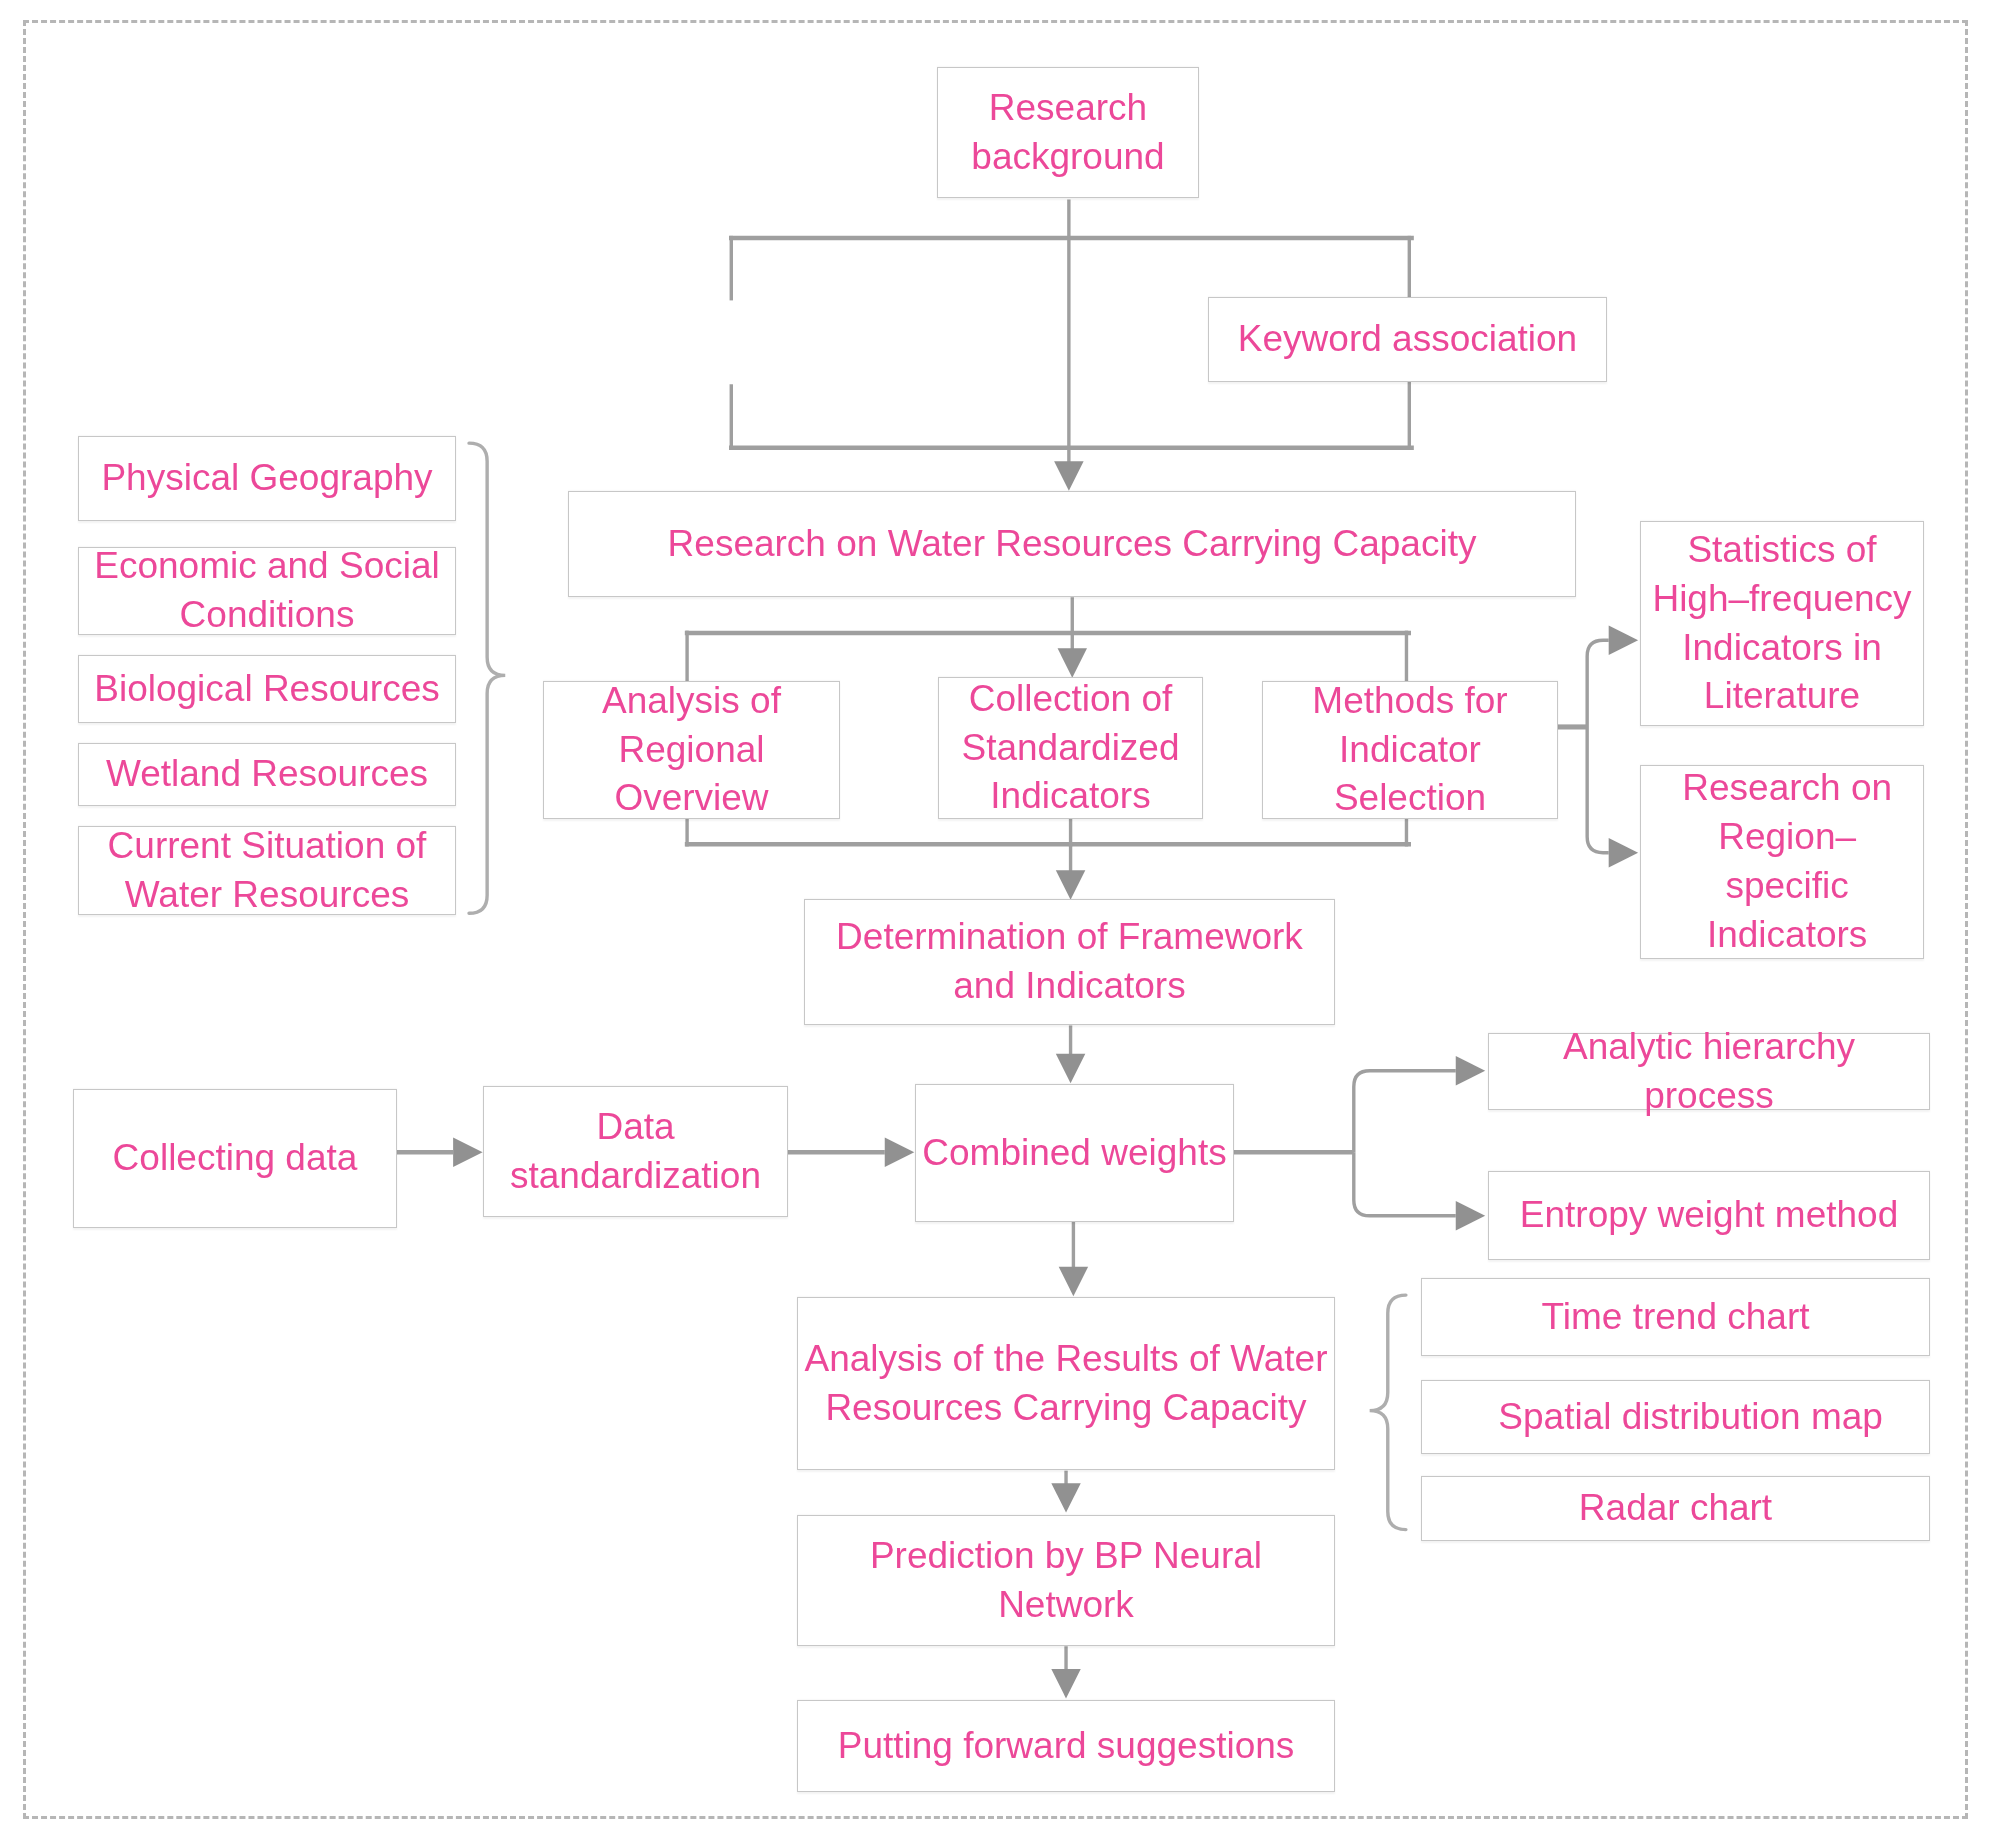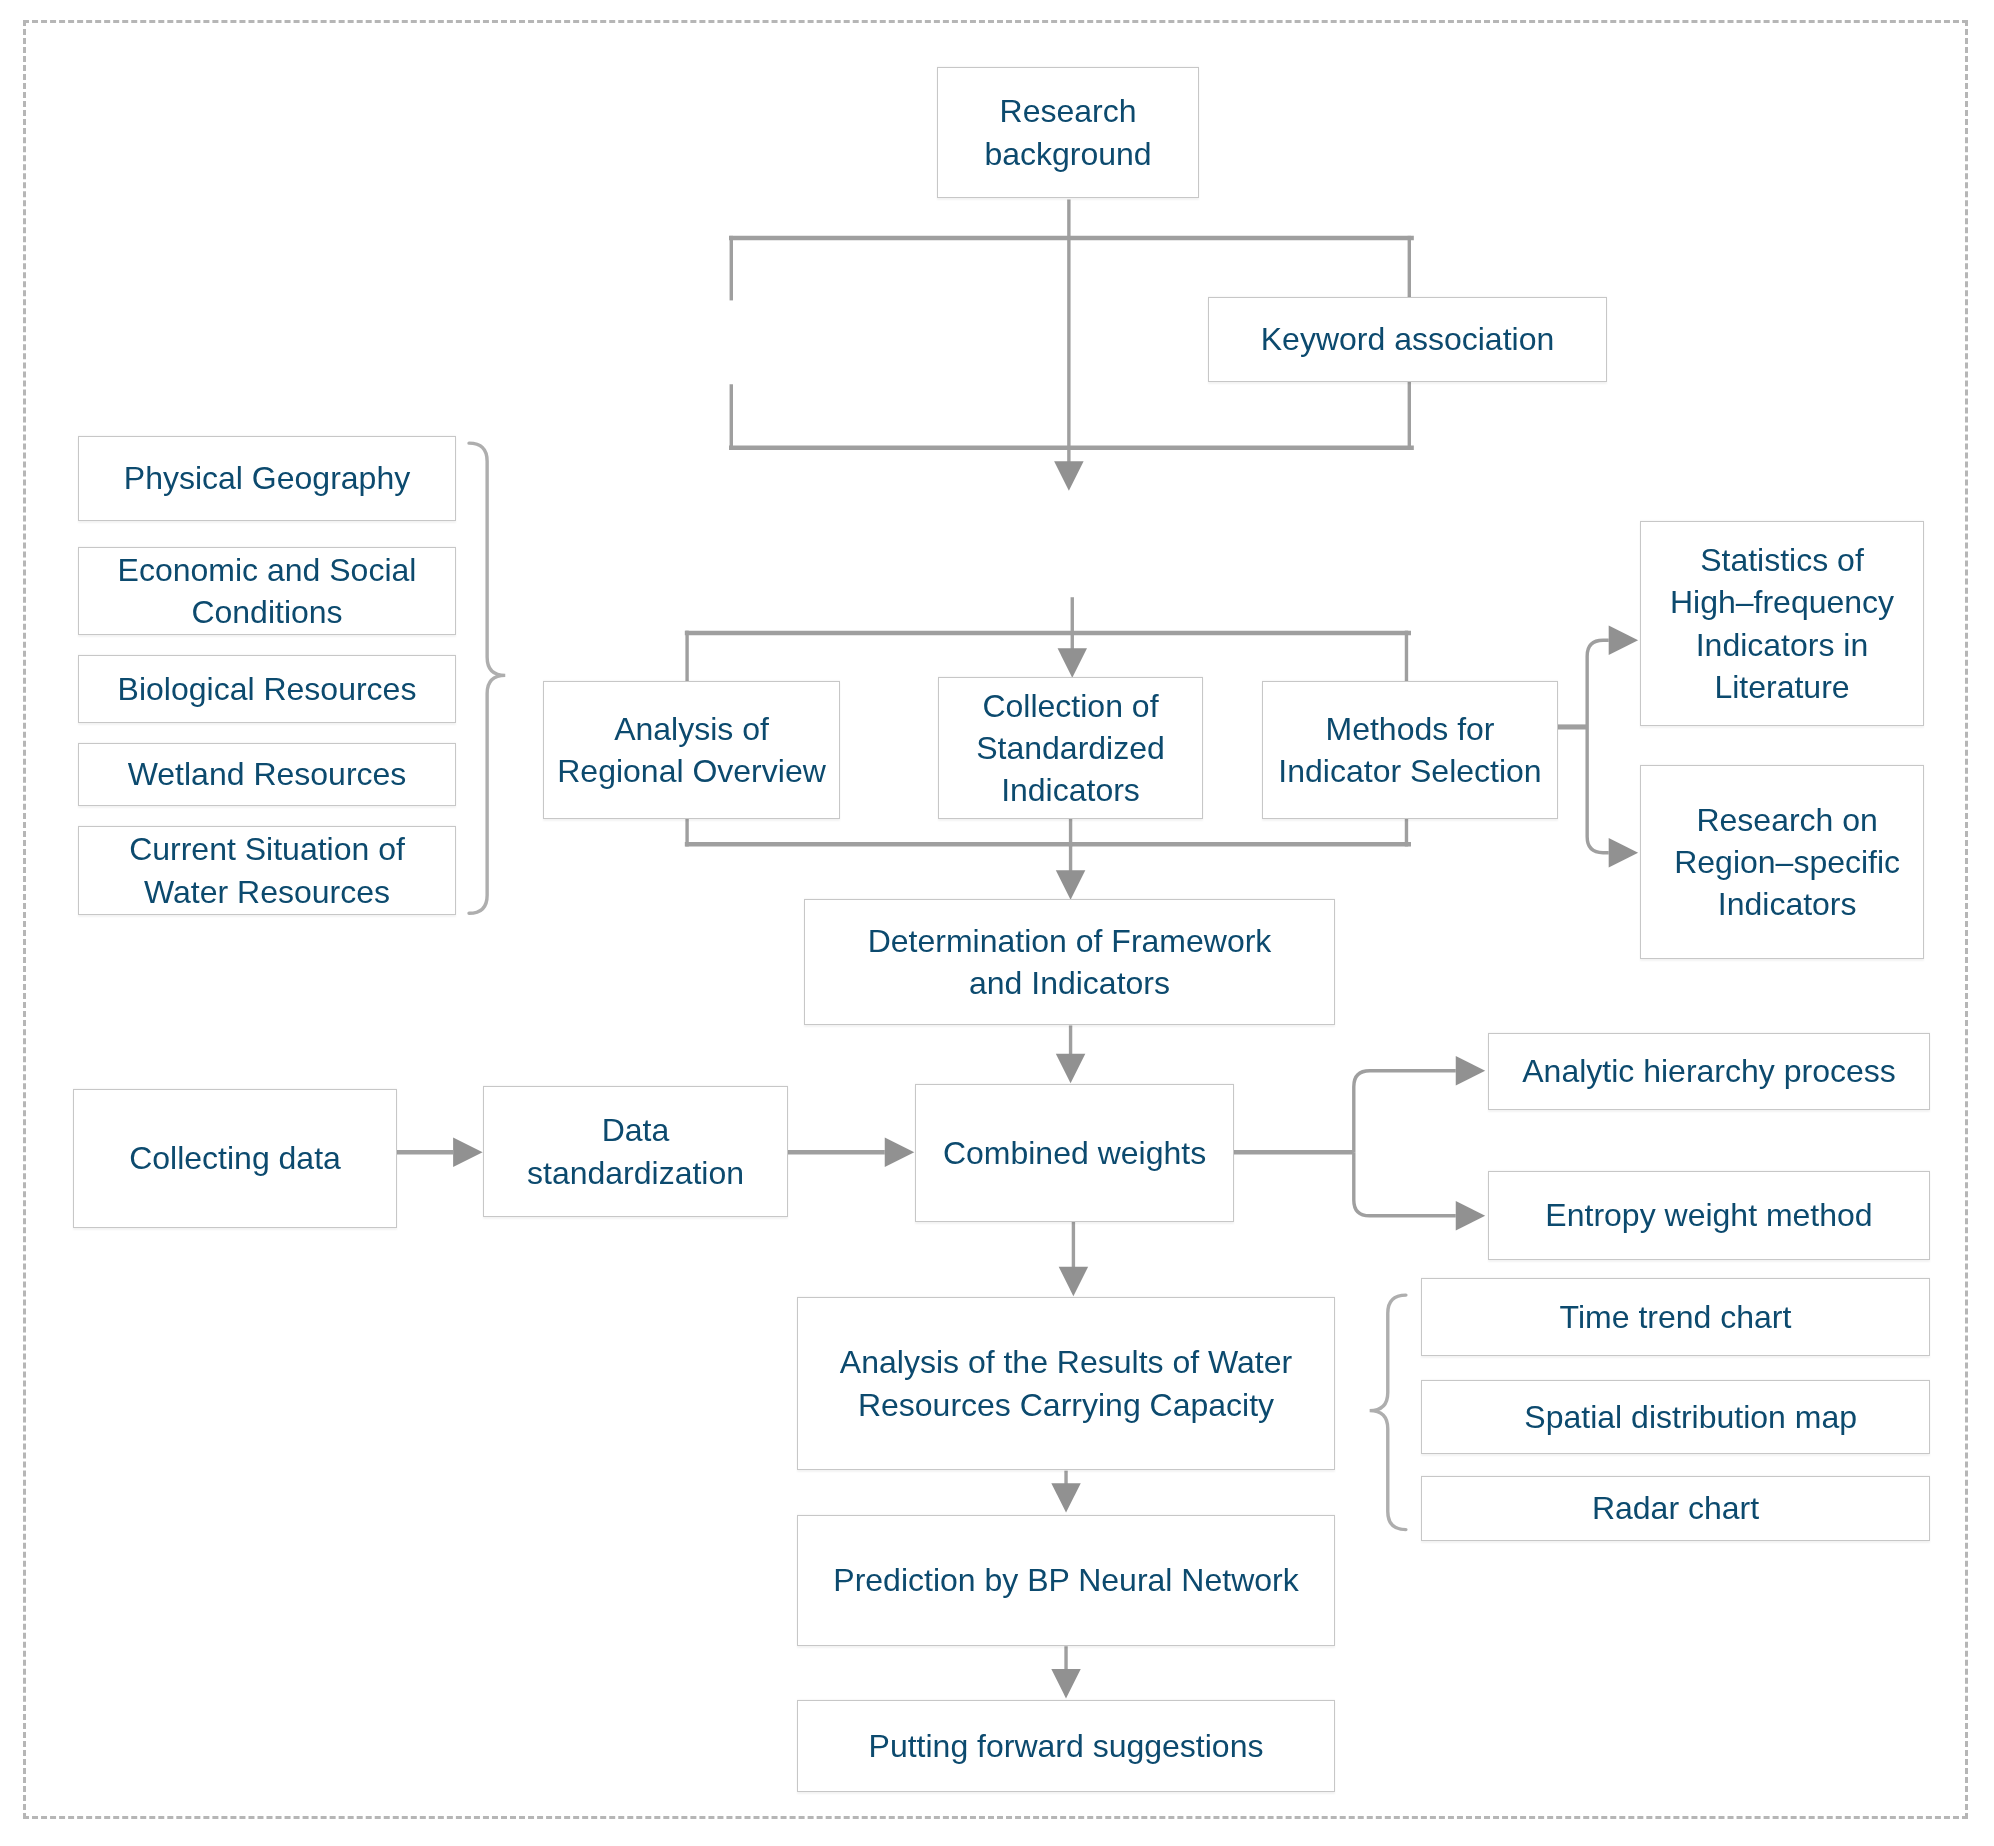--- a/index.html
+++ b/index.html
@@ -32,23 +32,23 @@
   .node {
     position: absolute;
     background: #ffffff;
     border: 1.7px solid #c7c7c7;
     box-sizing: border-box;
     display: flex;
     align-items: center;
     justify-content: center;
     text-align: center;
     white-space: pre-line;
-    font-size: 32px;
+    font-size: 37px;
     line-height: 1.32;
-    color: #0c4a6e;
+    color: #ec4899;
     padding: 2.3px 5.7px;
     box-shadow: 0 2.3px 1.7px rgba(0,0,0,0.05), 0 -1.1px 1.1px rgba(0,0,0,0.03);
   }
   
   #n-research-background       { left:937px; top:67px;  width:262px;  height:131px; }
   #n-literature-review         { left:538px;  top:299px;  width:378px;  height:86px; }
   #n-keyword-association       { left:1208px; top:297px;  width:399px;  height:85px; }
   #n-research-wrcc             { left:568px; top:491px;  width:1008px; height:106px; }
   #n-analysis-regional         { left:543px;  top:681px; width:297px;  height:138px; }
   #n-collection-standardized   { left:938px; top:677px; width:265px;  height:142px; }
@@ -138,20 +138,21 @@
     <polygon class="ahead" points="2840,1104 2840,1156 2892,1130"></polygon>
     <polygon class="ahead" points="2840,1479 2840,1531 2892,1505"></polygon>
 
     <path class="brace" d="M 828 782 Q 860 782 860 814 L 860 1160 Q 860 1192 892 1192 Q 860 1192 860 1224 L 860 1580 Q 860 1612 828 1612"></path>
     <path class="brace" d="M 2482 2286 Q 2450 2286 2450 2318 L 2450 2458 Q 2450 2490 2418 2490 Q 2450 2490 2450 2522 L 2450 2668 Q 2450 2700 2482 2700"></path>
   </svg>
 
   <div class="node" id="n-research-background">Research
 background</div>
   <div class="node" id="n-keyword-association">Keyword association</div>
+  <div class="node" id="n-research-wrcc">Research on Water Resources Carrying Capacity</div>
   <div class="node" id="n-analysis-regional">Analysis of
 Regional Overview</div>
   <div class="node" id="n-collection-standardized">Collection of
 Standardized
 Indicators</div>
   <div class="node" id="n-methods-indicator">Methods for
 Indicator Selection</div>
   <div class="node" id="n-statistics-high-frequency">Statistics of
 High–frequency
 Indicators in

